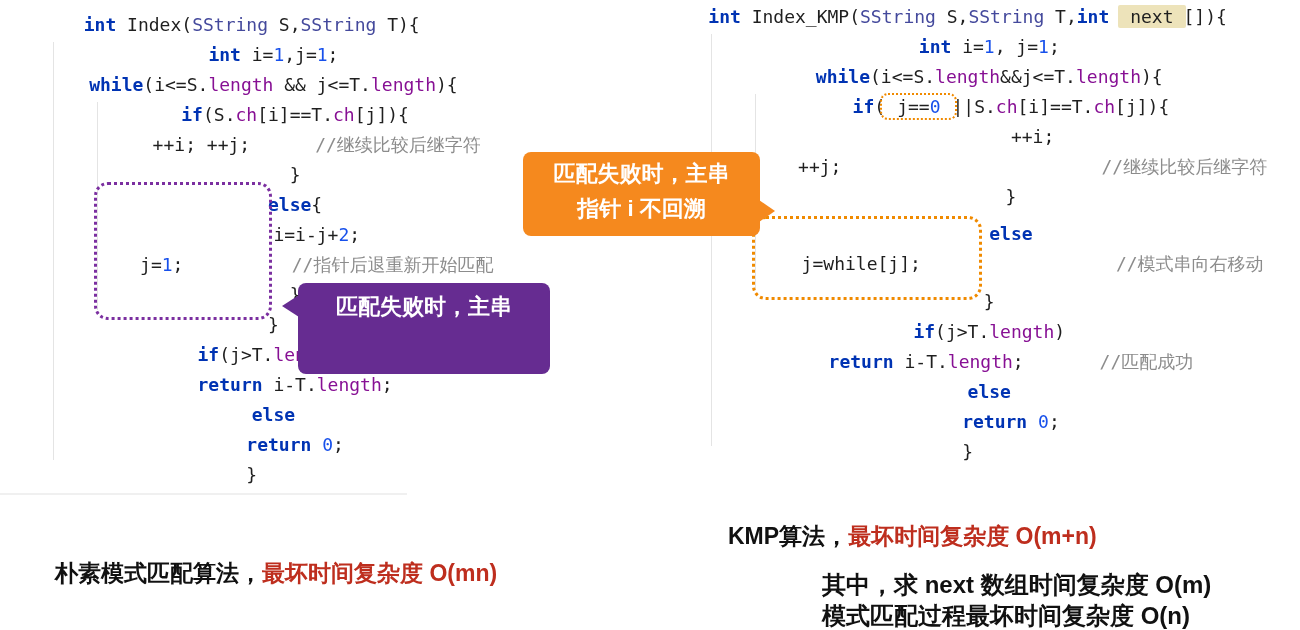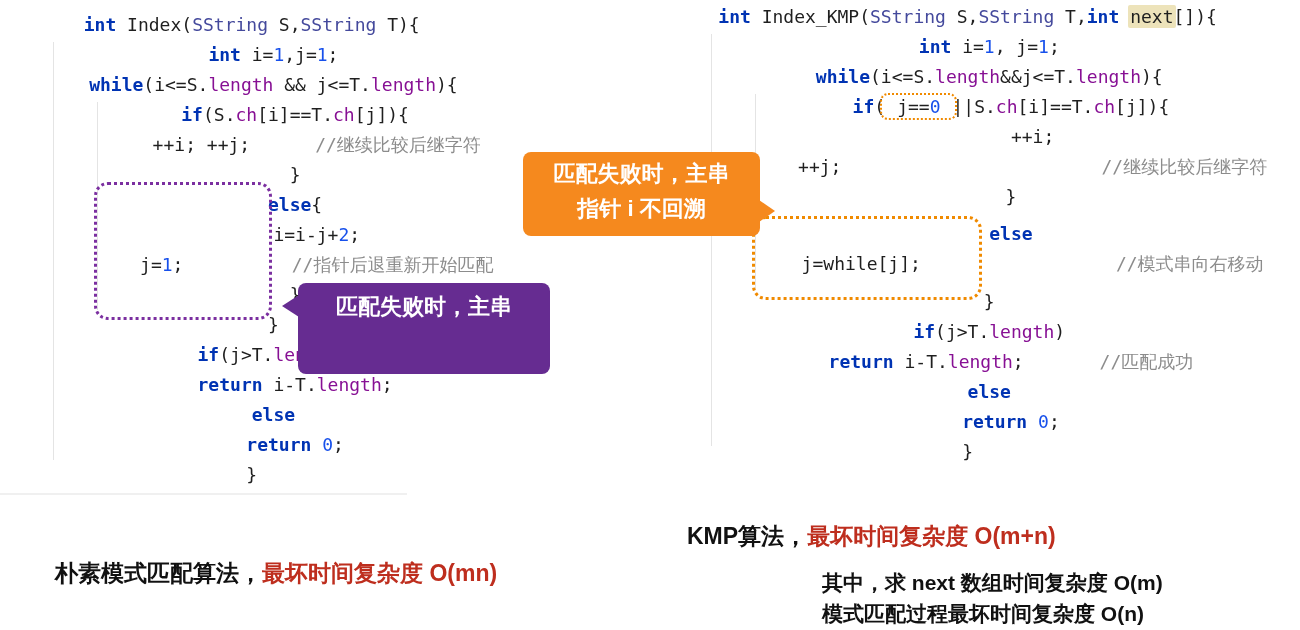--- a/index.html
+++ b/index.html
@@ -19,21 +19,21 @@
   #right-code .cl:nth-child(8){margin-top:7px;}
   #right-code .cl:nth-child(10){margin-top:8px;}
   #left-code{left:10px;top:10px;}
   #right-code{left:668px;top:2px;}
   .tk-kw{color:#0033B3;font-weight:bold;}
   .tk-pl{color:#1f1f1f;}
   .tk-ty{color:#44499C;}
   .tk-fld{color:#871094;}
   .tk-num{color:#1750EB;}
   .tk-cmt{color:#8C8C8C;}
-  .tk-hl{background:#EDE3BA;padding:1px 2px;margin:0 -2px;border-radius:2px;}
+  .tk-hl{background:#EDE3BA;padding:1px 12px;margin:0 -2px;border-radius:2px;}
   .tk-obox{border:2px dotted #F08A00;border-radius:8px;padding:1px 15px;margin:0 -5px;}
   
   .guide{position:absolute;width:1px;background:#e4e4e4;}
   
   .dotted-box{position:absolute;border-radius:14px;background:transparent;}
   #purple-box{left:94px;top:182px;width:172px;height:132px;border:3px dotted #7B2FA0;}
   #orange-box{left:752px;top:216px;width:224px;height:78px;border:3px dotted #F08A00;}
   
   .callout{
     position:absolute;border-radius:8px;color:#ffffff;font-weight:bold;
@@ -43,22 +43,22 @@
   #callout-orange{left:523px;top:152px;width:237px;height:80px;background:#F5891E;padding-top:4px;}
   .tri{position:absolute;width:0;height:0;border-top:11px solid transparent;border-bottom:11px solid transparent;}
   #callout-purple .tri{left:-16px;top:12px;border-right:17px solid #662C91;}
   #callout-orange .tri{right:-15px;top:48px;border-left:16px solid #F5891E;}
   
   #separator{position:absolute;left:0;top:493px;width:407px;height:2px;background:#f0f0f0;}
   
   .caption{position:absolute;font-weight:bold;font-size:23px;white-space:nowrap;color:#111111;}
   .caption .red{color:#BE2E1E;}
   #caption-left{left:55px;top:517px;margin-top:41px;}
-  #caption-right{left:687px;top:521px;}
-  .note{position:absolute;font-weight:bold;font-size:21px;white-space:nowrap;color:#111111;}
+  #caption-right{left:728px;top:521px;}
+  .note{position:absolute;font-weight:bold;font-size:24px;white-space:nowrap;color:#111111;}
   #note-1{left:822px;top:569px;}
   #note-2{left:822px;top:600px;}
 </style>
 </head>
 <body>
 
 <div id="stage">
 
   <i class="guide" style="left:53px;top:42px;height:418px;"></i>
   <i class="guide" style="left:97px;top:102px;height:208px;"></i>

